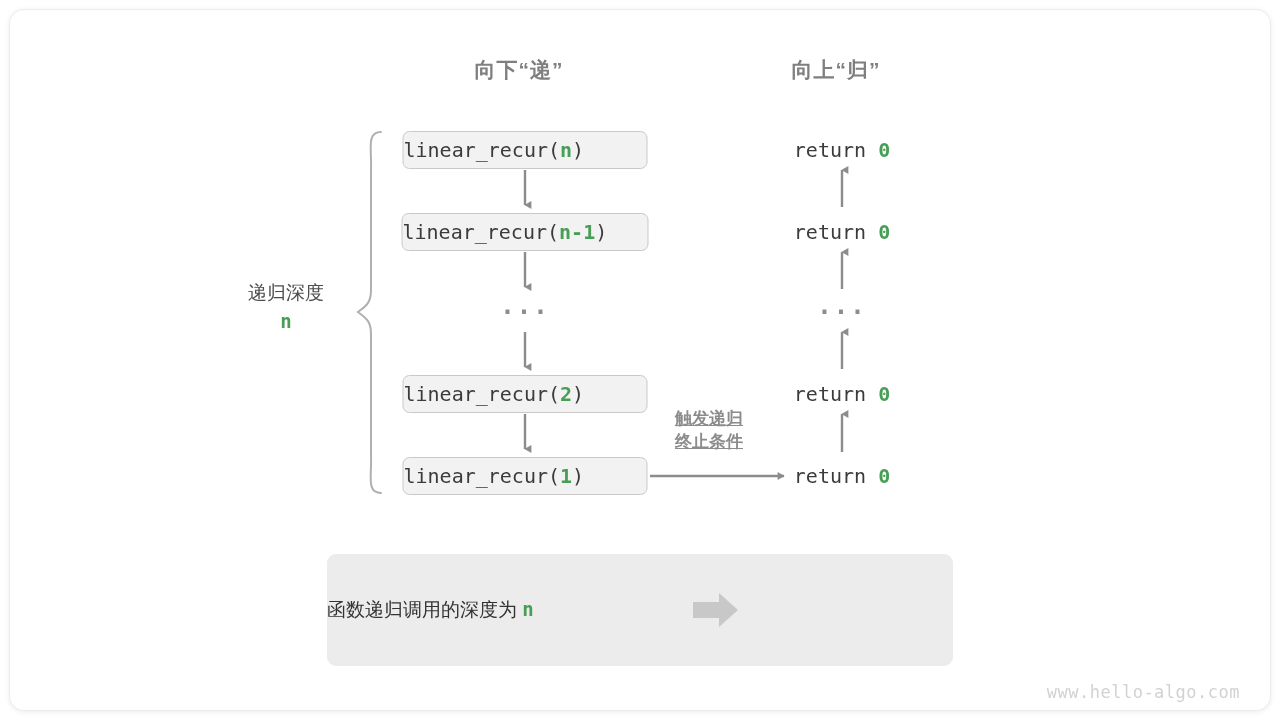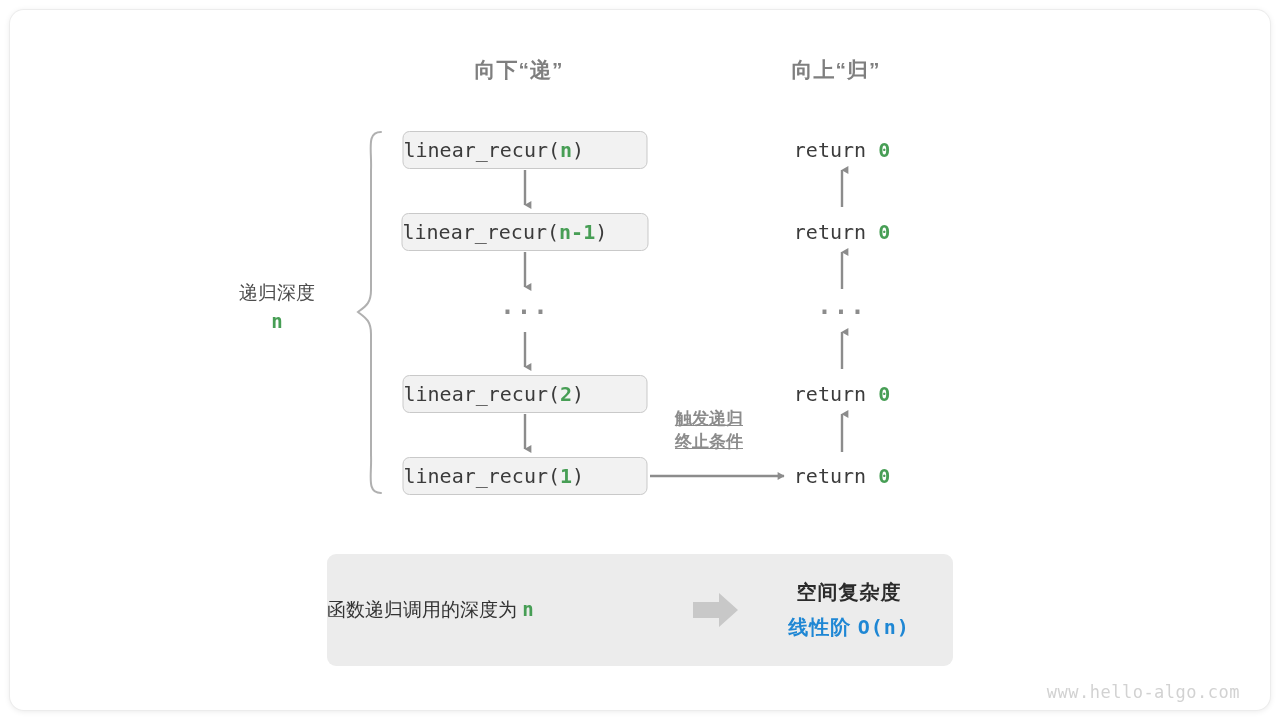--- a/index.html
+++ b/index.html
@@ -209,21 +209,21 @@
              L 371 290
              C 371 303, 366 306, 358 312
              C 366 318, 371 321, 371 334
              L 371 455
              C 372 475, 366 493, 381 493" fill="none" stroke="#b0b0b0" stroke-width="2" stroke-linecap="round"></path>
   </svg>
 
   <div class="col-header" style="left:519px; top:56px;">向下“递”</div>
   <div class="col-header" style="left:836px; top:56px;">向上“归”</div>
 
-  <div id="depth-label" style="left:277px; top:278px;">
+  <div id="depth-label" style="left:286px; top:278px;">
     <span class="d-text">递归深度</span>
     <span class="d-var">n</span>
   </div>
 
   <div class="call-box" style="left:525px; top:131px; width:245px;">
     <span>linear_recur(</span>
       <span class="arg">n</span>
       <span>)</span>
   </div>
 
@@ -282,25 +282,18 @@
         <span class="gv">n</span>
       </div>
     </div>
 
     <div id="summary-arrow">
       <svg width="46" height="34" viewBox="0 0 46 34">
         <path d="M0,9 L26,9 L26,0 L45,17 L26,34 L26,25 L0,25 Z" fill="#c8c8c8"></path>
       </svg>
     </div>
 
-    <div id="summary-right">
-      <span class="sr-title">空间复杂度</span>
-      <span class="sr-value">
-        <span>线性阶</span>
-        <span class="mono">O(n)</span>
-      </span>
-    </div>
 
   </div>
 
   <div id="watermark">www.hello-algo.com</div>
 
 </div>
 
 </body></html>

